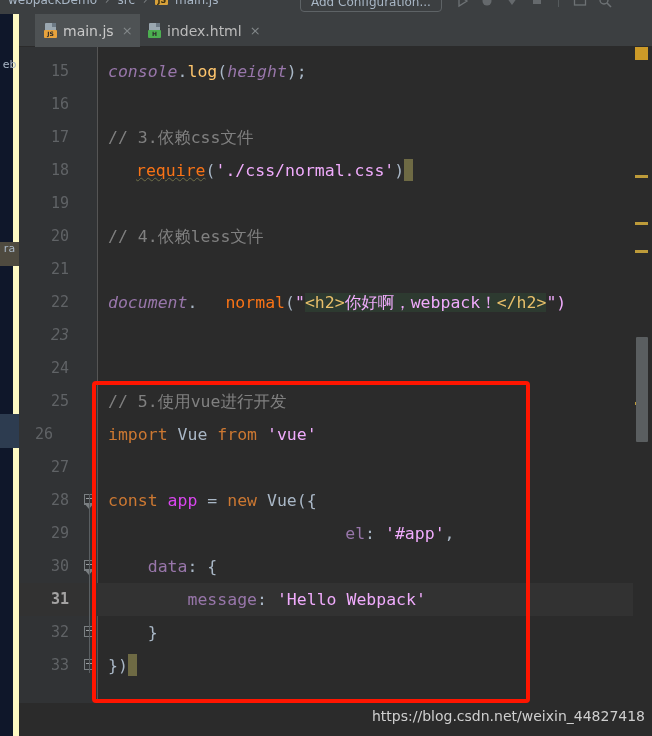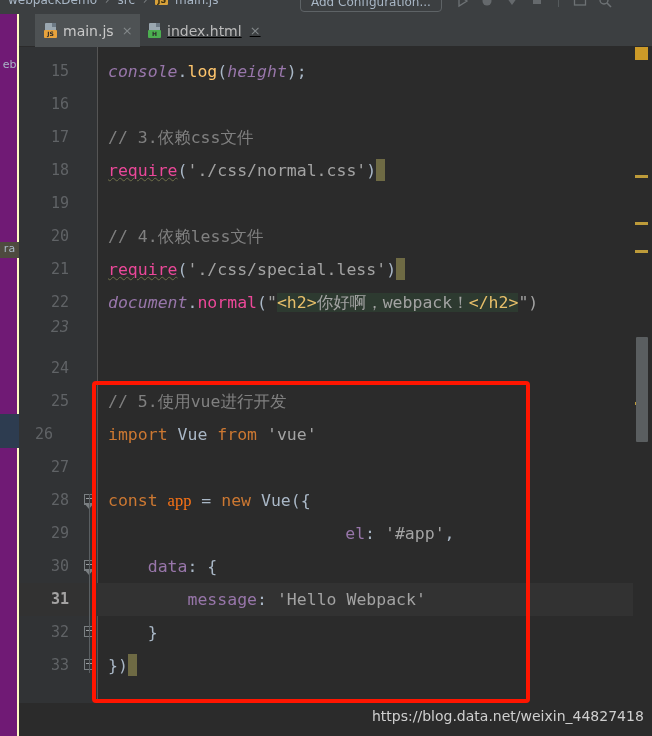--- a/index.html
+++ b/index.html
@@ -36,29 +36,29 @@
     font-size:12px; color:#a9b7c6; white-space:nowrap;
     background:#3c3f41;
   }
   .tbicons { position:absolute; left:455px; top:-7px; display:flex; gap:11px; align-items:center; }
   .tbico { width:14px; height:14px; opacity:.52; }
   .tbdiv { width:1px; height:14px; background:#555a5c; margin:0 3px; }
 
   
   .leftstrip {
     position:absolute; left:0; top:14px; width:19px; height:722px;
-    background:#701a75; border-right:2px solid #fef9c3;text-decoration:underline;
+    background:#0f172a; border-right:6px solid #fef9c3;text-decoration:underline;
   }
   .vtab {
     position:absolute; left:0; width:19px;
     font-size:11px; color:#a9b7c6; text-align:center;
     line-height:13px; overflow:hidden; white-space:nowrap;
   }
   .vtab-web { top:44px; height:16px; }
-  .vtab-str { top:228px; height:16px; background:#4e4a3f; }
+  .vtab-str { top:228px; height:24px; background:#4e4a3f; }
   .vtab-sel { position:absolute; left:0; top:400px; width:19px; height:34px; background:#2d3c50; }
 
   
   .tabbar {
     position:absolute; left:19px; top:14px; width:633px; height:33px;
     background:#3c3f41; border-bottom:1px solid #2b2b2b;
   }
   .tab {
     position:absolute; top:0; height:33px; display:flex; align-items:center;
     padding:0 7px 0 9px; gap:6px; cursor:default;
@@ -118,27 +118,27 @@
   .curline-bg {
     position:absolute; left:62px; right:0; height:33px; background:#323232;
   }
   .curline-gutter {
     position:absolute; left:0; width:62px; height:33px; background:#323232;
   }
 
   
   .t-cmt   { color:#808080; }
   .t-kw    { color:#cc7832; }
-  .t-str   { color:#a3a3a3; }
+  .t-str   { color:#f0abfc; }
   .t-fn    { color:#ffc66d; }
   .t-obj   { color:#9876aa; font-style:italic; }
   .t-field { color:#9876aa; }
-  .t-plain { color:#ec4899; }
+  .t-plain { color:#f97316;margin-left:28px; }
   .t-class { color:#a9b7c6; }
-  .t-grey  { color:#f97316;font-family:Liberation Serif, serif; }
+  .t-grey  { color:#d946ef; }
   .t-punc  { color:#a9b7c6; }
   .squig {
     text-decoration:underline;
     text-decoration-style:wavy;
     text-decoration-color:#6e6e4a;
     text-decoration-thickness:1px;
   }
   .strsel { background:#32593d55; }
   .htag { color:#e8bf6a; }
 
@@ -244,21 +244,21 @@
   <div class="tabbar">
     <div class="tab tab-active" style="left:16px;">
       <span class="ficon">
         <span class="page"></span>
           <span class="fold"></span>
         <span class="lbl lbl-js">JS</span>
       </span>
       <span class="tname">main.js</span>
       <span class="tabclose">×</span>
     </div>
-    <div class="tab" style="left:120px;text-decoration:underline;">
+    <div class="tab" style="left:120px;">
       <span class="ficon">
         <span class="page"></span>
           <span class="fold"></span>
         <span class="lbl lbl-html">H</span>
       </span>
       <span class="tname">index.html</span>
       <span class="tabclose">×</span>
     </div>
   </div>
 
@@ -272,21 +272,21 @@
       </div>
     <div id="gutterNums">
         <div class="gutterline" style="top: 8px;">15</div>
         <div class="gutterline" style="top: 41px;">16</div>
         <div class="gutterline" style="top: 74px;">17</div>
         <div class="gutterline" style="top: 107px;">18</div>
         <div class="gutterline" style="top: 140px;">19</div>
         <div class="gutterline" style="top: 173px;">20</div>
         <div class="gutterline" style="top: 206px;">21</div>
         <div class="gutterline" style="top: 239px;">22</div>
-        <div class="gutterline" style="top: 264px; font-style: italic;">23</div>
+        <div class="gutterline" style="top: 272px; font-style: italic;">23</div>
         <div class="gutterline" style="top: 305px;">24</div>
         <div class="gutterline" style="top: 338px;">25</div>
         <div class="gutterline" style="top: 371px; text-align: center;">26</div>
         <div class="gutterline" style="top: 404px;">27</div>
         <div class="gutterline" style="top: 437px;">28</div>
         <div class="gutterline" style="top: 470px;">29</div>
         <div class="gutterline" style="top: 503px;">30</div>
         <div class="gutterline cur" style="top: 536px;">31</div>
         <div class="gutterline" style="top: 569px;">32</div>
         <div class="gutterline" style="top: 602px;">33</div>
@@ -312,21 +312,20 @@
         </div>
         <div class="foldline" style="top: 447px; height: 179px;"></div>
       </div>
     <div class="codearea" id="codeArea">
         <div class="codeline" style="top: 8px;"><span class="t-obj">console</span><span class="t-punc">.</span><span class="t-fn">log</span><span class="t-punc">(</span><span class="t-obj">height</span><span class="t-punc">);</span></div>
         <div class="codeline" style="top: 41px;"></div>
         <div class="codeline" style="top: 74px;"><span class="t-cmt">// 3.依赖css文件</span></div>
         <div class="codeline" style="top: 107px;"><span class="t-plain squig">require</span><span class="t-punc">(</span><span class="t-str">'./css/normal.css'</span><span class="t-punc">)</span><span class="caret"></span></div>
         <div class="codeline" style="top: 140px;"></div>
         <div class="codeline" style="top: 173px;"><span class="t-cmt">// 4.依赖less文件</span></div>
-        <div class="codeline" style="top: 206px;"><span class="t-plain squig">require</span><span class="t-punc">(</span><span class="t-str">'./css/special.less'</span><span class="t-punc">)</span><span class="caret"></span></div>
         <div class="codeline" style="top: 239px;"><span class="t-obj">document</span><span class="t-punc">.</span><span class="t-plain">normal</span><span class="t-punc">(</span><span class="t-str">"</span><span class="htag strsel">&lt;h2&gt;</span><span class="t-str strsel">你好啊，webpack！</span><span class="htag strsel">&lt;/h2&gt;</span><span class="t-str">")</span></div>
         <div class="codeline" style="top: 272px;"></div>
         <div class="codeline" style="top: 305px;"></div>
         <div class="codeline" style="top: 338px;"><span class="t-cmt">// 5.使用vue进行开发</span></div>
         <div class="codeline" style="top: 371px;"><span class="t-kw">import</span><span class="t-class"> Vue </span><span class="t-kw">from</span><span class="t-punc"> </span><span class="t-str">'vue'</span></div>
         <div class="codeline" style="top: 404px;"></div>
         <div class="codeline" style="top: 437px;"><span class="t-kw">const</span><span class="t-punc"> </span><span class="t-grey">app</span><span class="t-punc"> = </span><span class="t-kw">new</span><span class="t-punc"> </span><span class="t-class">Vue</span><span class="t-punc">({</span></div>
         <div class="codeline" style="top: 470px; text-align: center;"><span class="t-punc">    </span><span class="t-field">el</span><span class="t-punc">: </span><span class="t-str">'#app'</span><span class="t-punc">,</span></div>
         <div class="codeline" style="top: 503px;"><span class="t-punc">    </span><span class="t-field">data</span><span class="t-punc">: {</span></div>
         <div class="codeline" style="top: 536px;"><span class="t-punc">        </span><span class="t-field">message</span><span class="t-punc">: </span><span class="t-str">'Hello Webpack'</span></div>
@@ -339,15 +338,15 @@
     <div class="mk-sq" style="top:0px;"></div>
     <div class="mk" style="top:128px;"></div>
     <div class="mk" style="top:175px;"></div>
     <div class="mk" style="top:203px;"></div>
     <div class="mk" style="top:355px;"></div>
     <div class="mk-scroll" style="top:290px; height:105px;"></div>
   </div>
 
   <div class="redbox" style="left:92px; top:381px; width:438px; height:322px;"></div>
 
-  <div class="watermark">https://blog.data.net/weixin_44827418</div>
+  <div class="watermark">https://blog.csdn.net/weixin_44827418</div>
 
 </div>
 
 </body></html>

